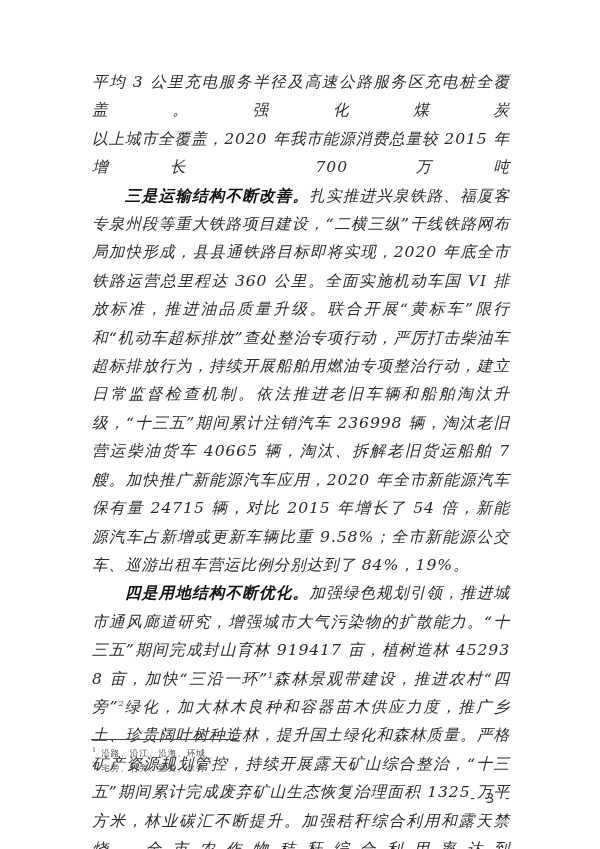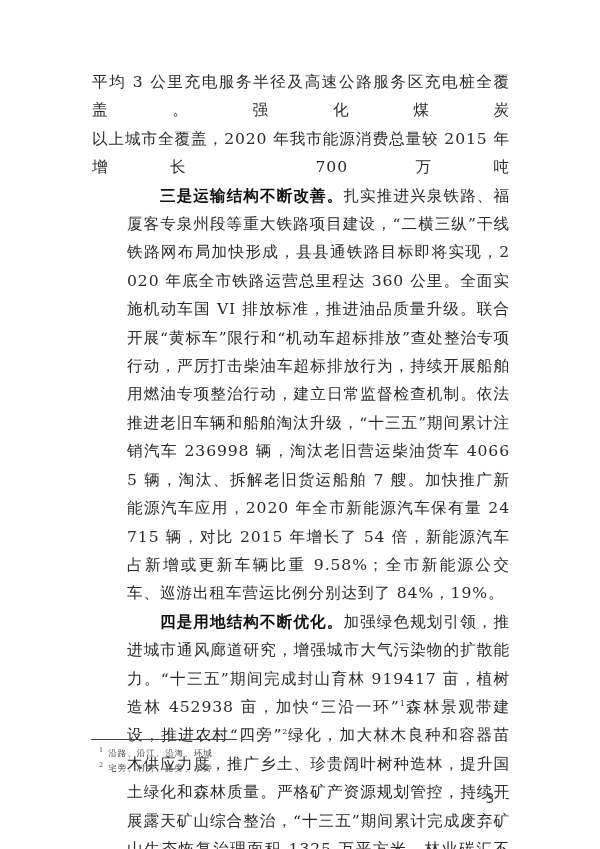--- a/index.html
+++ b/index.html
@@ -28,27 +28,27 @@
       width: 418px;
     }
     .para {
       margin: 0;
       font-size: 15.6px;
       line-height: 28.4px;
       text-align: justify;
       text-align-last: justify;
       letter-spacing: 0.9px;
       word-break: break-all;
+      font-style: italic;
     }
     .para.last-short {
       text-align-last: left;
     }
     .para.indent {
       text-indent: 33px;
-      margin-left: 35px;
     }
     .lead {
       font-weight: bold;
       color: #111;
     }
     sup.fnref {
       font-size: 8px;
       line-height: 0;
       vertical-align: super;
       letter-spacing: 0;
@@ -56,21 +56,21 @@
     .footnote-rule {
       position: absolute;
       left: 91px;
       top: 739px;
       width: 146px;
       height: 1px;
       background: #444;
     }
     .footnotes {
       position: absolute;
-      left: 99px;
+      left: 92px;
       top: 746px;
       width: 300px;
     }
     .footnote {
       font-size: 8.5px;
       line-height: 15px;
       color: #444;
       letter-spacing: 1px;
       white-space: nowrap;
     }

